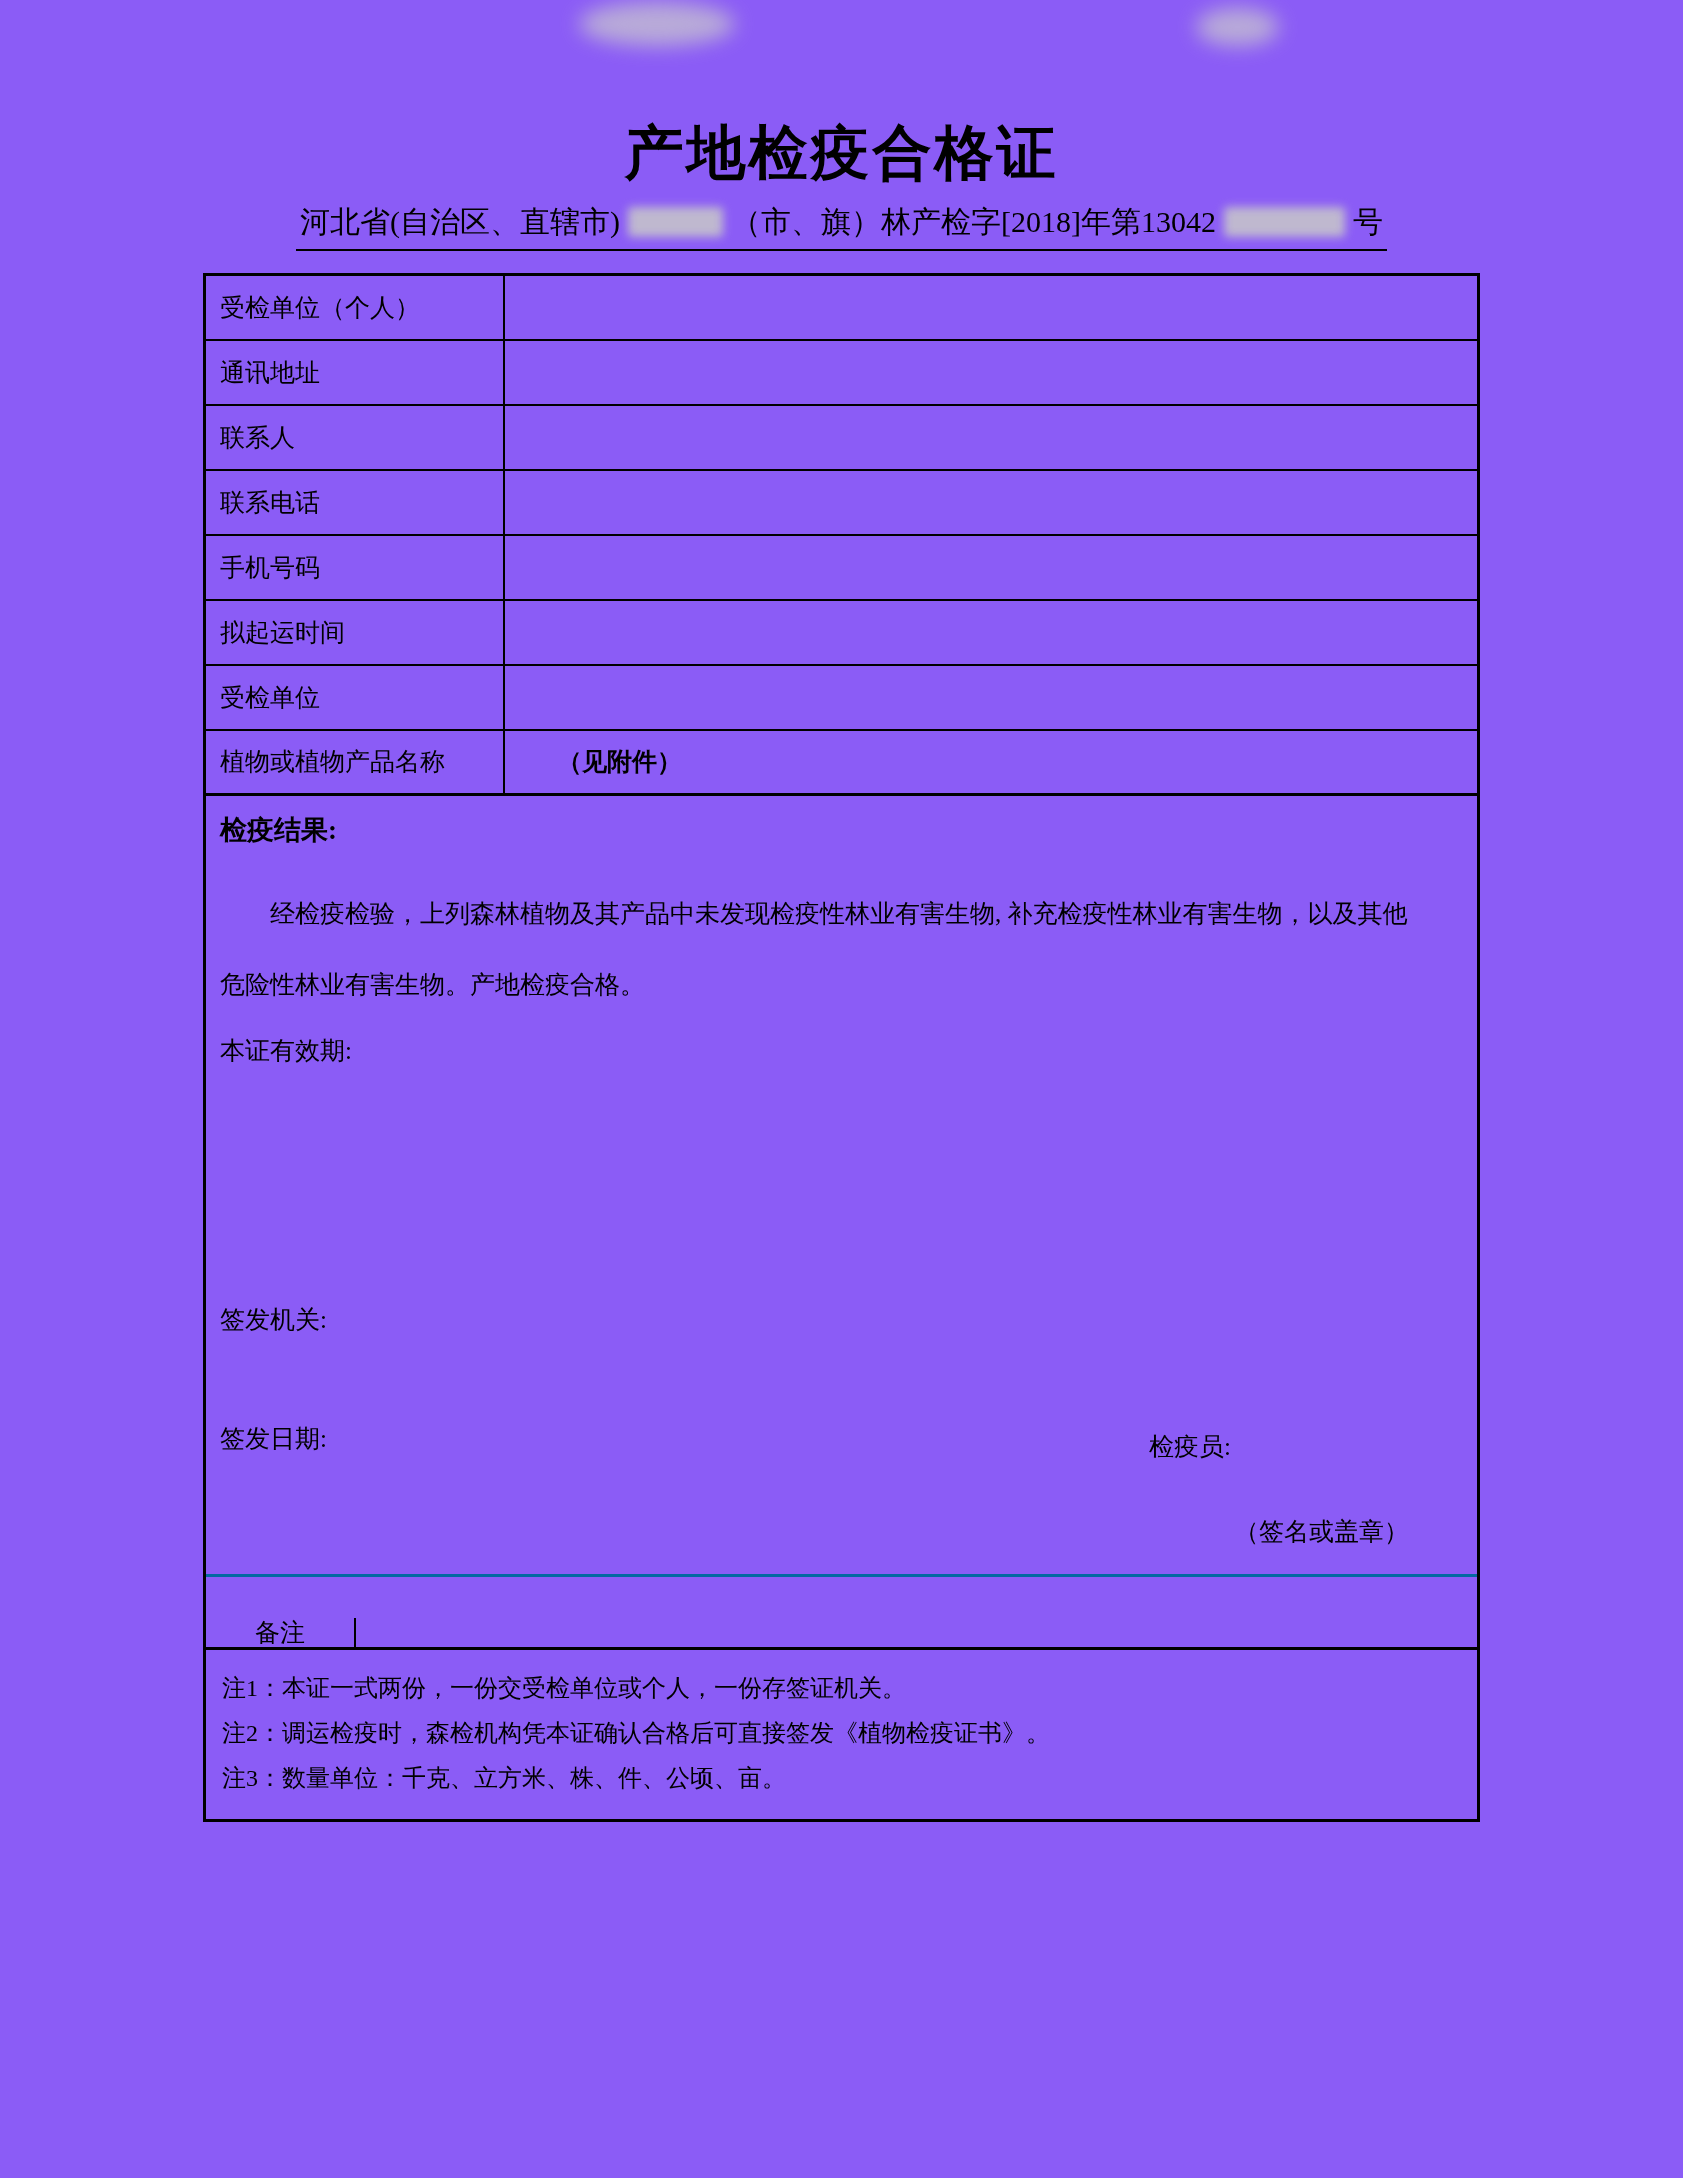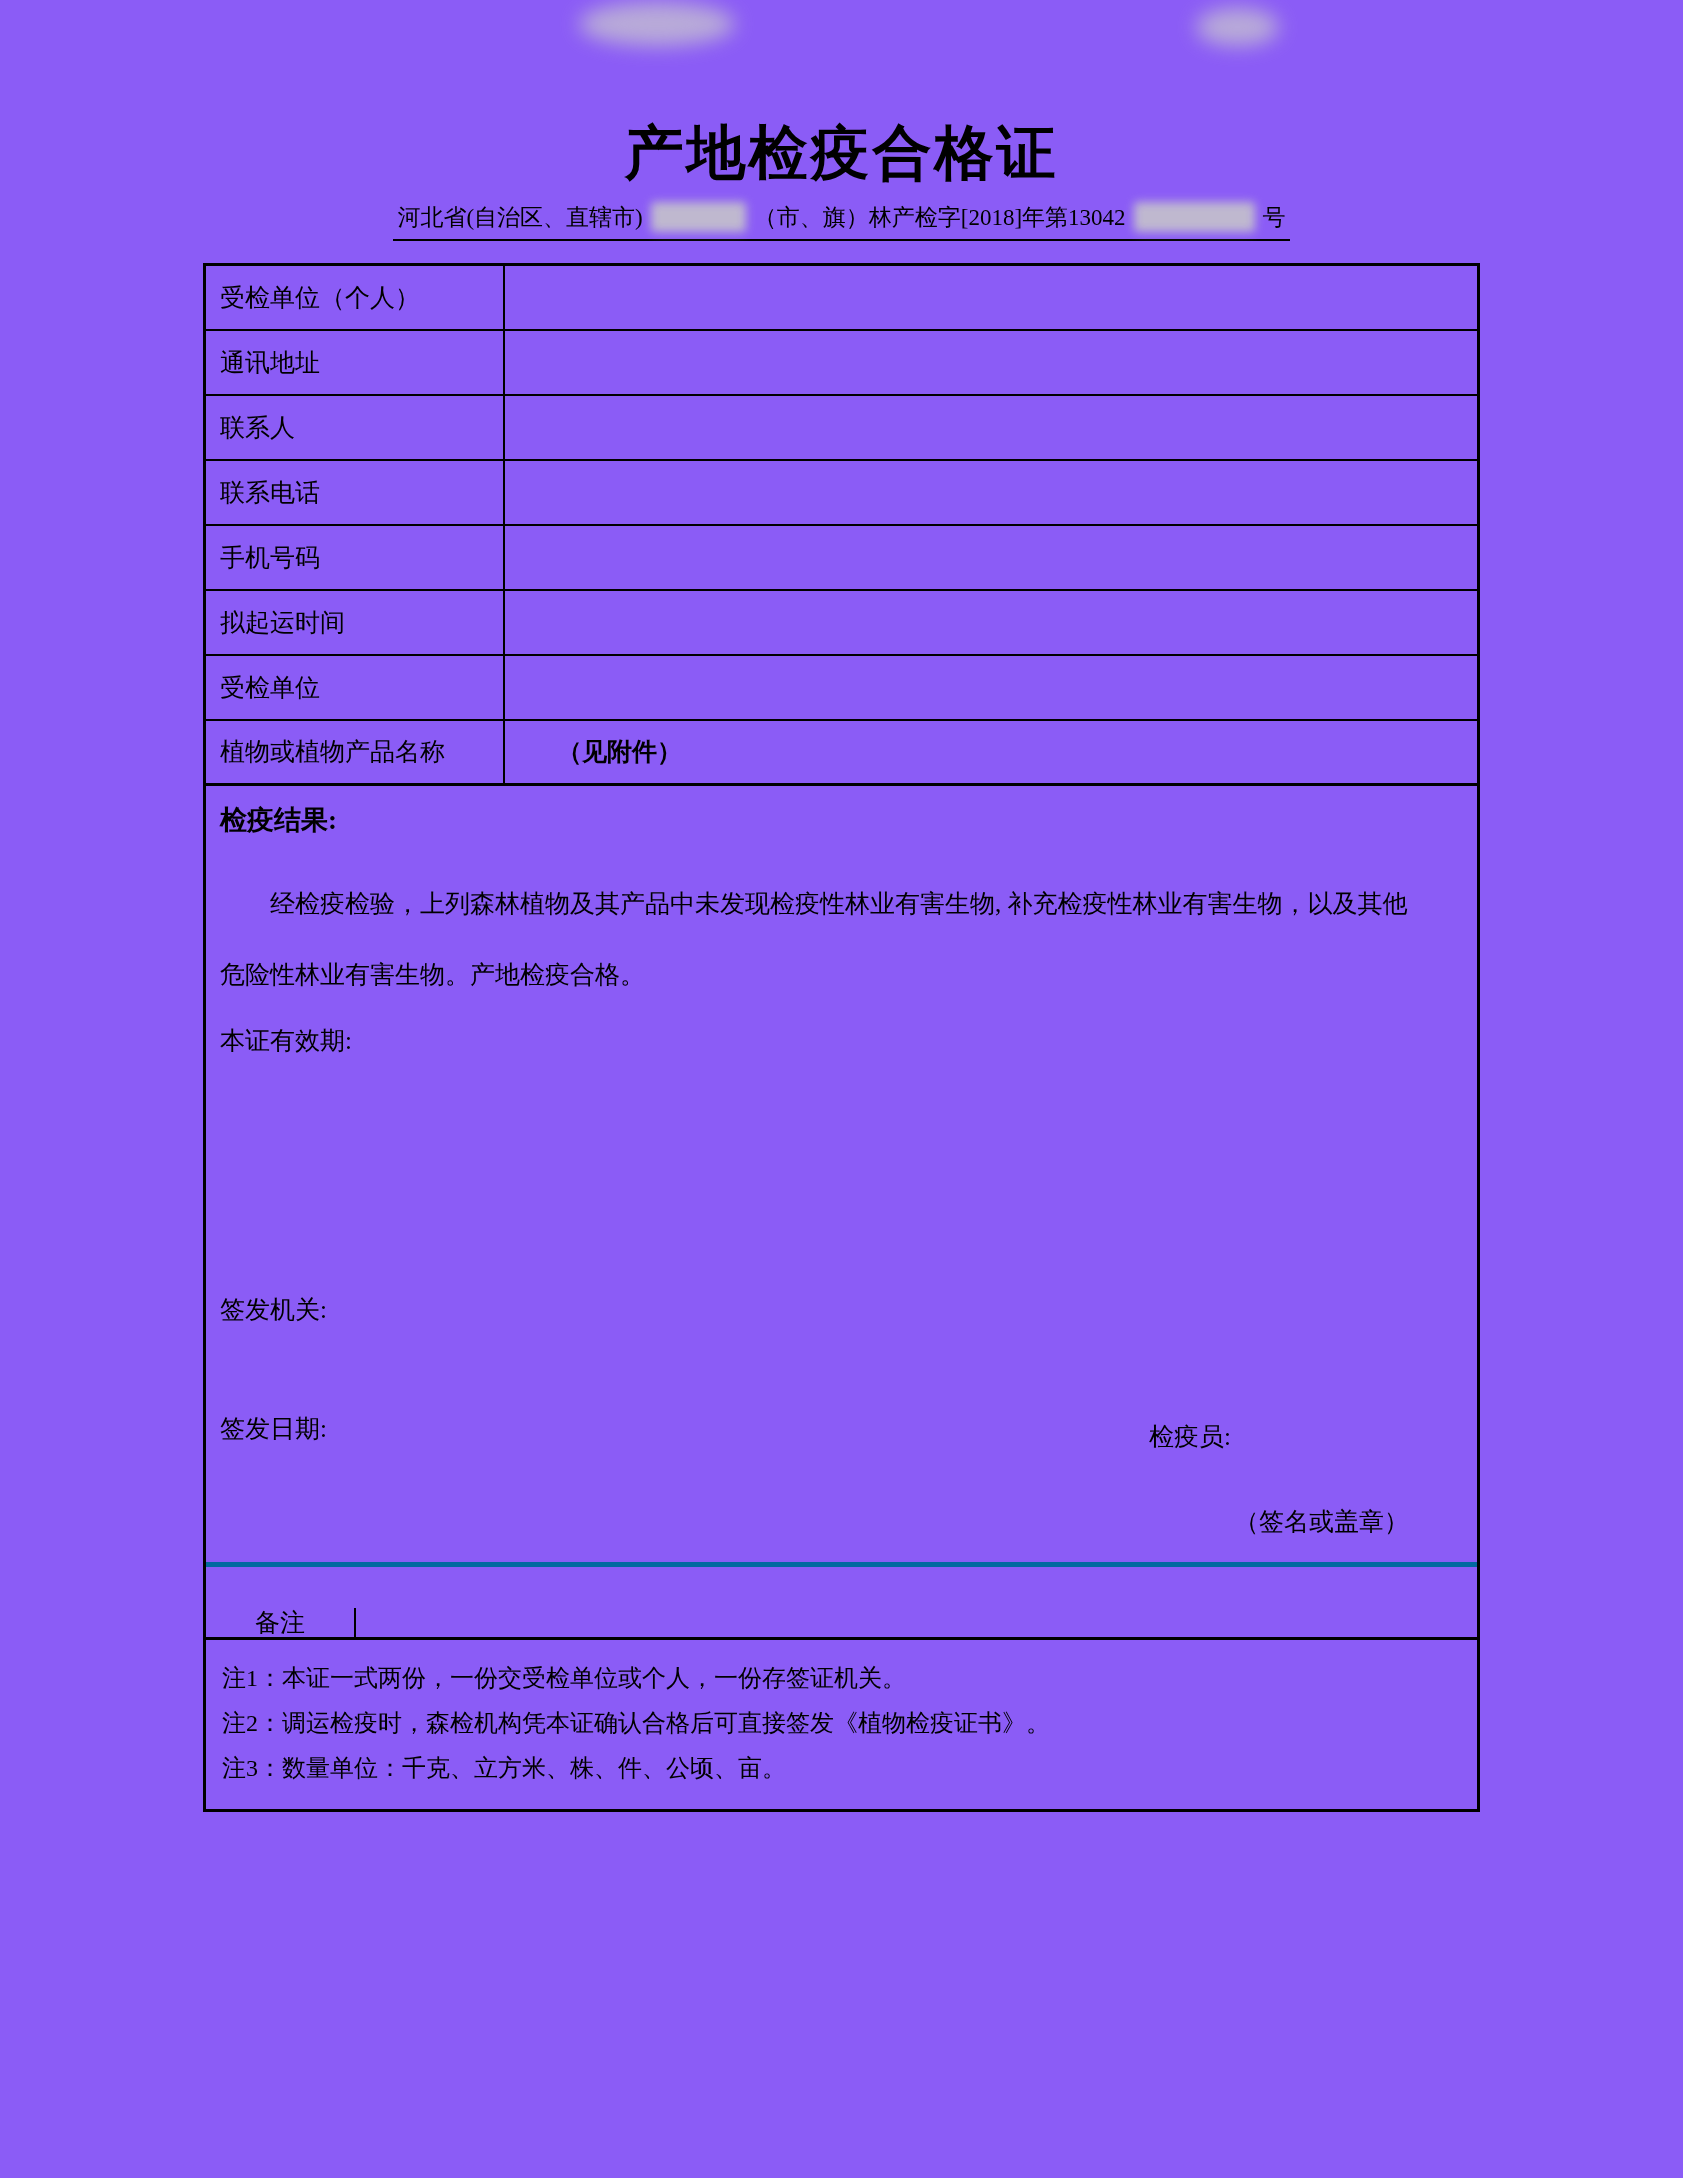--- a/index.html
+++ b/index.html
@@ -36,21 +36,21 @@
   }
 
   .subtitle-line {
     display: flex;
     align-items: center;
     justify-content: center;
     width: max-content;
     margin: 16px auto 0;
     padding: 0 4px 6px;
     border-bottom: 2px solid #000;
-    font-size: 23px;
+    font-size: 30px;
     white-space: nowrap;
   }
   .blur-chip {
     display: inline-block;
     height: 30px;
     background: #c9c9c9;
     filter: blur(5px);
     opacity: 0.85;
     margin: 0 8px;
     border-radius: 4px;
@@ -88,21 +88,21 @@
     align-items: center;
     padding-left: 30px;
     border-radius: 16px;
   }
   .bold { font-weight: 700; }
 
   .result-section {
     position: relative;
     height: 781px;
     box-sizing: border-box;
-    border-bottom: 5px solid #0369a1;
+    border-bottom: 3px solid #0369a1;
     font-size: 25px;
   }
   .result-heading {
     position: absolute;
     left: 14px;
     top: 16px;
     font-weight: 700;
     font-size: 27px;
   }
   .result-body {

